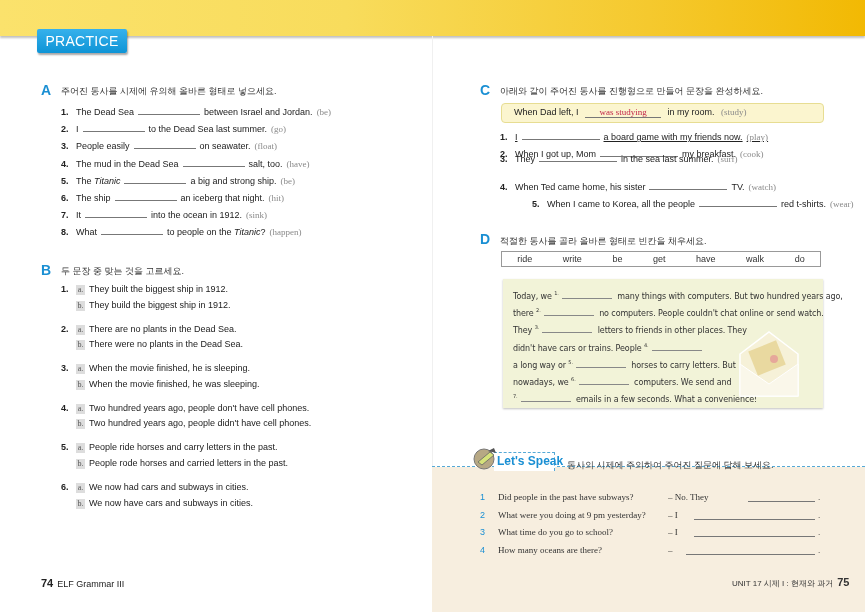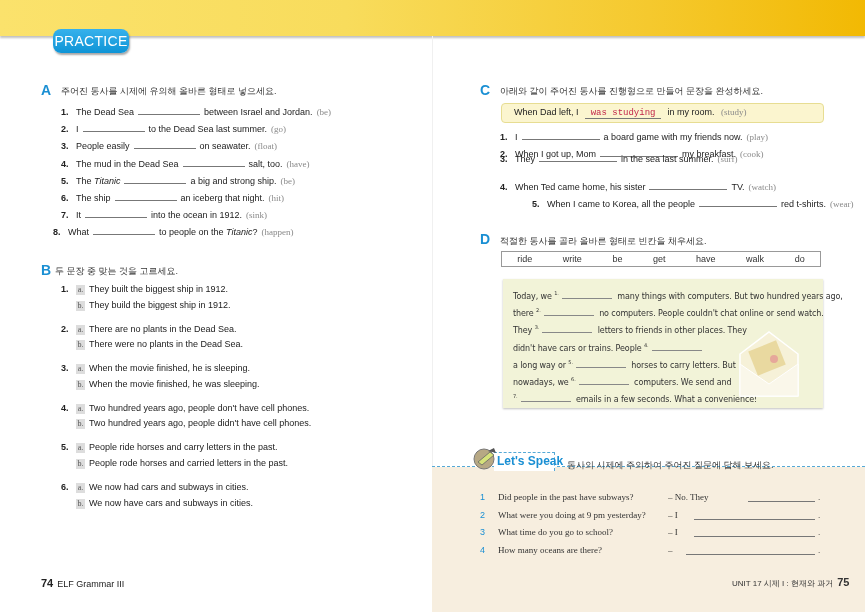--- a/index.html
+++ b/index.html
@@ -1,37 +1,37 @@
 <!DOCTYPE html>
 <html><head>
 <meta charset="utf-8">
 <style>
   html, body { margin:0; padding:0; }
   body { width:865px; height:612px; position:relative; overflow:hidden; background:#fff;
          font-family:"Liberation Sans", sans-serif; color:#222; }
   .topbar { position:absolute; left:0; top:0; width:865px; height:36px;
             background:linear-gradient(90deg,#fbe26c 0%,#f8dc5c 40%,#f5c92e 75%,#f2b903 100%);
             box-shadow:0 2px 2px rgba(0,0,0,0.25); }
-  .practice { position:absolute; left:37px; top:29px; width:76px; height:24px; border-radius:8px;
+  .practice { position:absolute; left:37px; top:29px; width:90px; height:24px; border-radius:2px;
               background:linear-gradient(180deg,#36b1ec 0%,#0e94d6 100%);
               box-shadow:1px 2px 2px rgba(0,0,0,0.35); color:#fff; font-size:14px;
-              line-height:24px; text-align:center; letter-spacing:0.3px;margin-left:16px; }
+              line-height:24px; text-align:center; letter-spacing:0.3px; }
   .gutter { position:absolute; left:432px; top:36px; width:1px; height:576px; background:#f0f0f0; }
   .beige { position:absolute; left:432px; top:467px; width:433px; height:145px; background:#f7eedf; }
   .sec-letter { position:absolute; font-weight:bold; font-size:14px; color:#1a8fd3; }
   .sec-title { position:absolute; font-size:9px; color:#333; }
   .line { position:absolute; font-size:9px; white-space:nowrap; }
   .num { font-weight:bold; display:inline-block; width:15px; }
   .blank { display:inline-block; border-bottom:1px solid #777; height:9px; vertical-align:baseline; margin:0 4px; }
   .hint { font-family:"Liberation Serif", serif; color:#8a8a8a; font-size:9px; margin-left:4px; }
   .opt { display:inline-block; background:#ddd; color:#555; font-family:"Liberation Serif", serif;
          font-size:8px; width:9px; height:10px; line-height:10px; text-align:center; margin-right:4px; }
   .example { position:absolute; left:501px; top:103px; width:321px; height:18px;
              background:#fbf5cf; border:1px solid #e7dd92; border-radius:4px; }
-  .answer { color:#c2264a; font-family:Liberation Mono, monospace; font-size:9px; }
+  .answer { color:#c2264a; font-family:Liberation Serif, serif; font-size:9px; }
   .wordbox { position:absolute; left:501px; top:251px; width:318px; height:14px; border:1px solid #999;
              display:flex; justify-content:space-around; align-items:center; font-size:9px; color:#333; }
   .passage { position:absolute; left:503px; top:279px; width:320px; height:129px; background:#f2f3d8;
              box-shadow:0 1px 2px rgba(0,0,0,0.25); }
   .pline { position:absolute; left:10px; font-size:8px; color:#333; white-space:nowrap;
            font-family:"DejaVu Sans", sans-serif; letter-spacing:-0.1px; }
   .pline sup { font-size:5px; }
   .pblank { display:inline-block; border-bottom:1px solid #888; width:50px; height:8px; margin:0 3px; }
   .envelope { position:absolute; left:235px; top:50px; width:62px; height:70px; }
   .ls-line { position:absolute; left:432px; top:466px; width:433px; border-top:1px dashed #55a9d6; }
@@ -62,25 +62,25 @@
 <div class="sec-letter" style="left:41px;top:82px">A</div>
 <div class="sec-title" style="left:61px;top:85px">주어진 동사를 시제에 유의해 올바른 형태로 넣으세요.</div>
 <div id="secA">
     <div class="line" style="left: 61px; top: 105px;"><span class="num">1.</span><span>The Dead Sea</span><span class="blank" style="width: 62px;"></span><span>between Israel and Jordan.</span><span class="hint">(be)</span></div>
     <div class="line" style="left: 61px; top: 122.2px;"><span class="num">2.</span><span>I</span><span class="blank" style="width: 62px;"></span><span>to the Dead Sea last summer.</span><span class="hint">(go)</span></div>
     <div class="line" style="left: 61px; top: 139.4px;"><span class="num">3.</span><span>People easily</span><span class="blank" style="width: 62px;"></span><span>on seawater.</span><span class="hint">(float)</span></div>
     <div class="line" style="left: 61px; top: 156.6px;"><span class="num">4.</span><span>The mud in the Dead Sea</span><span class="blank" style="width: 62px;"></span><span>salt, too.</span><span class="hint">(have)</span></div>
     <div class="line" style="left: 61px; top: 173.8px;"><span class="num">5.</span><span>The</span> <i>Titanic</i><span class="blank" style="width: 62px;"></span><span>a big and strong ship.</span><span class="hint">(be)</span></div>
     <div class="line" style="left: 61px; top: 191px;"><span class="num">6.</span><span>The ship</span><span class="blank" style="width: 62px;"></span><span>an iceberg that night.</span><span class="hint">(hit)</span></div>
     <div class="line" style="left: 61px; top: 208.2px;"><span class="num">7.</span><span>It</span><span class="blank" style="width: 62px;"></span><span>into the ocean in 1912.</span><span class="hint">(sink)</span></div>
-    <div class="line" style="left: 53px; top: 225.4px;"><span class="num">8.</span><span>What</span><span class="blank" style="width: 62px;"></span><span>to people on the</span> <i>Titanic</i><span>?</span><span class="hint">(happen)</span></div>
+    <div class="line" style="left: 61px; top: 225.4px;"><span class="num">8.</span><span>What</span><span class="blank" style="width: 62px;"></span><span>to people on the</span> <i>Titanic</i><span>?</span><span class="hint">(happen)</span></div>
   </div>
 
 <div class="sec-letter" style="left:41px;top:262px">B</div>
-<div class="sec-title" style="left:55px;top:265px">두 문장 중 맞는 것을 고르세요.</div>
+<div class="sec-title" style="left:61px;top:265px">두 문장 중 맞는 것을 고르세요.</div>
 <div id="secB">
     <div class="line" style="left: 61px; top: 284px;"><span class="num">1.</span><span class="opt">a.</span><span>They built the biggest ship in 1912.</span></div>
     <div class="line" style="left: 76px; top: 299.5px;"><span class="opt">b.</span><span>They build the biggest ship in 1912.</span></div>
     <div class="line" style="left: 61px; top: 323.6px;"><span class="num">2.</span><span class="opt">a.</span><span>There are no plants in the Dead Sea.</span></div>
     <div class="line" style="left: 76px; top: 339.1px;"><span class="opt">b.</span><span>There were no plants in the Dead Sea.</span></div>
     <div class="line" style="left: 61px; top: 363.2px;"><span class="num">3.</span><span class="opt">a.</span><span>When the movie finished, he is sleeping.</span></div>
     <div class="line" style="left: 76px; top: 378.7px;"><span class="opt">b.</span><span>When the movie finished, he was sleeping.</span></div>
     <div class="line" style="left: 61px; top: 402.8px;"><span class="num">4.</span><span class="opt">a.</span><span>Two hundred years ago, people don't have cell phones.</span></div>
     <div class="line" style="left: 76px; top: 418.3px;"><span class="opt">b.</span><span>Two hundred years ago, people didn't have cell phones.</span></div>
     <div class="line" style="left: 61px; top: 442.4px;"><span class="num">5.</span><span class="opt">a.</span><span>People ride horses and carry letters in the past.</span></div>
@@ -93,21 +93,21 @@
 <div class="sec-title" style="left:500px;top:85px">아래와 같이 주어진 동사를 진행형으로 만들어 문장을 완성하세요.</div>
 <div class="example">
   <div class="line" style="left:12px;top:3px">
     <span>When Dad left, I</span>
     <span class="blank" style="width:76px;text-align:center;height:auto;"><span class="answer">was studying</span></span>
     <span>in my room.</span>
     <span class="hint">(study)</span>
   </div>
 </div>
 <div id="secC">
-    <div class="line" style="left: 500px; top: 130px;"><span class="num">1.</span><span>I</span><span class="blank" style="width: 78px;"></span><span>a board game with my friends now.</span><span class="hint">(play)</span></div>
+    <div class="line" style="left: 500px; top: 130px; text-decoration: underline;"><span class="num">1.</span><span>I</span><span class="blank" style="width: 78px;"></span><span>a board game with my friends now.</span><span class="hint">(play)</span></div>
     <div class="line" style="left: 500px; top: 146.8px;"><span class="num">2.</span><span>When I got up, Mom</span><span class="blank" style="width: 78px;"></span><span>my breakfast.</span><span class="hint">(cook)</span></div>
     <div class="line" style="left: 500px; top: 152px;"><span class="num">3.</span><span>They</span><span class="blank" style="width: 78px;"></span><span>in the sea last summer.</span><span class="hint">(surf)</span></div>
     <div class="line" style="left: 500px; top: 180.4px;"><span class="num">4.</span><span>When Ted came home, his sister</span><span class="blank" style="width: 78px;"></span><span>TV.</span><span class="hint">(watch)</span></div>
     <div class="line" style="left: 500px; top: 197.2px; padding-left: 32px;"><span class="num">5.</span><span>When I came to Korea, all the people</span><span class="blank" style="width: 78px;"></span><span>red t-shirts.</span><span class="hint">(wear)</span></div>
   </div>
 
 <div class="sec-letter" style="left:480px;top:231px">D</div>
 <div class="sec-title" style="left:500px;top:235px">적절한 동사를 골라 올바른 형태로 빈칸을 채우세요.</div>
 <div class="wordbox" id="wordbox">
     <span>ride</span>

